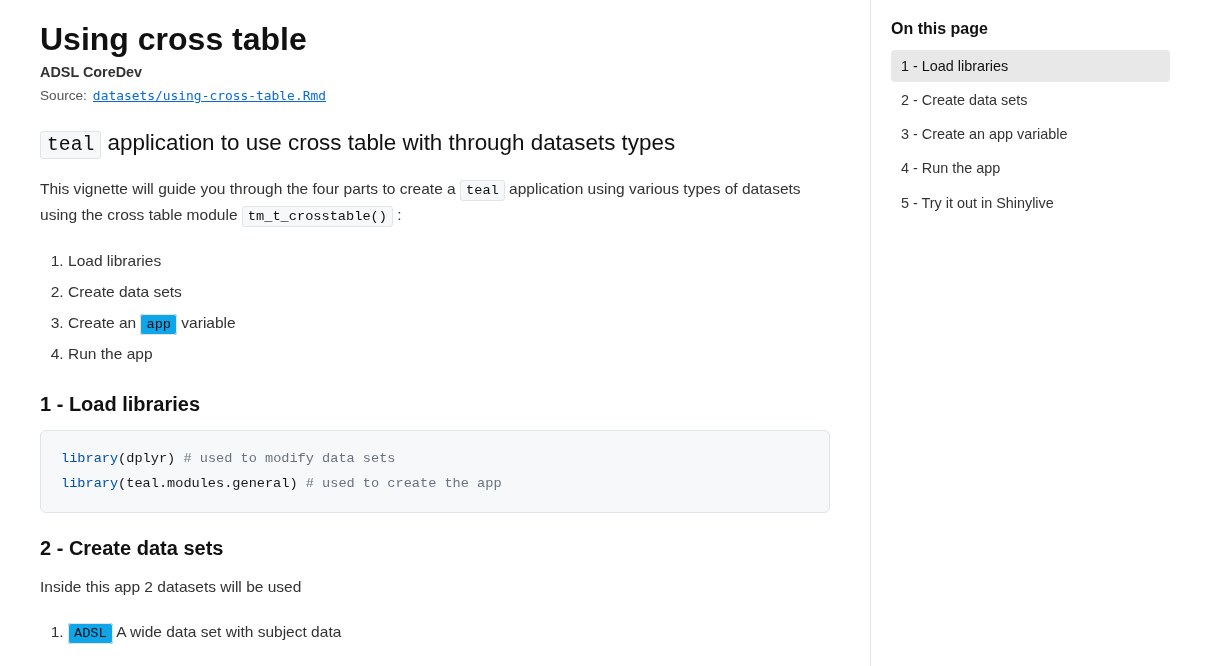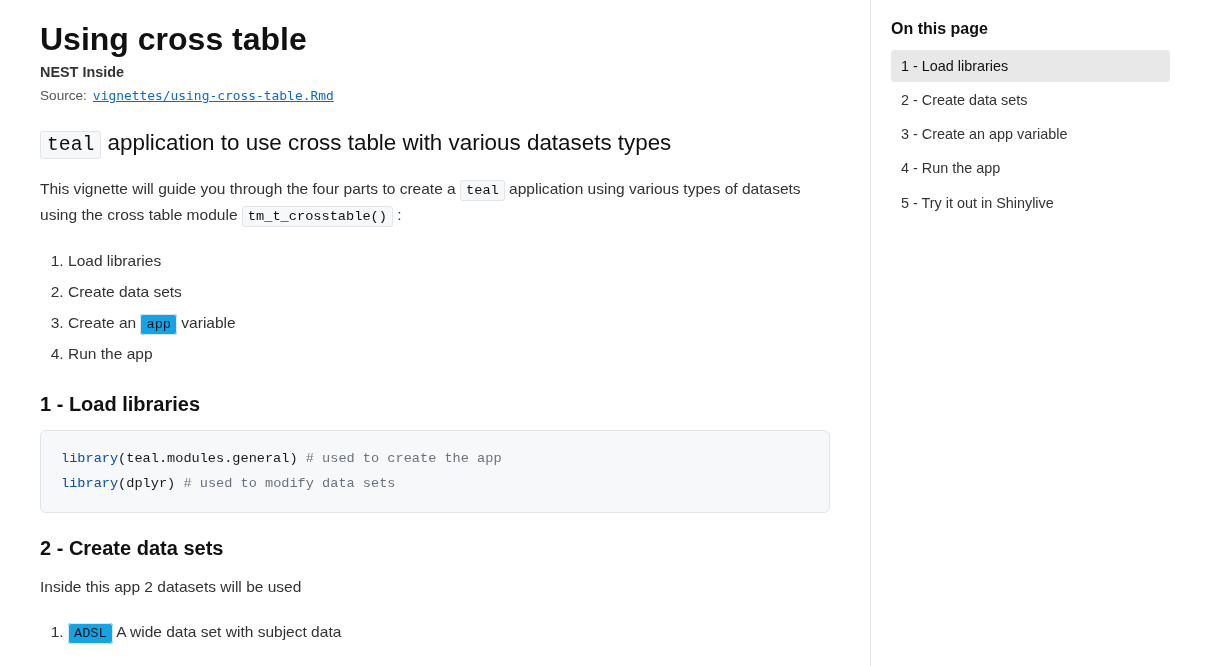--- a/index.html
+++ b/index.html
@@ -179,46 +179,46 @@
       color: #111;
       font-weight: 500;
     }
   </style>
 </head>
 <body>
 
 <main class="main-content">
 
   <h1 class="page-title">Using cross table</h1>
-  <div class="author-label">NEST Inside</div>
+  <div class="author-label">ADSL CoreDev</div>
   <div class="source-line">
     <span>Source:</span>
-    <a class="source-link" href="#">vignettes/using-cross-table.Rmd</a>
+    <a class="source-link" href="#">datasets/using-cross-table.Rmd</a>
   </div>
 
   <h2 class="intro-heading">
-    <span class="code-inline">teal</span><span> application to use cross table with various datasets types</span>
+    <span class="code-inline">teal</span><span> application to use cross table with through datasets types</span>
   </h2>
 
   <p class="intro-text">
     <span>This vignette will guide you through the four parts to create a </span><span class="code-inline">teal</span><span> application using various types of datasets using the cross table module </span><span class="code-inline">tm_t_crosstable()</span><span> :</span>
   </p>
 
   <ol class="ordered-list">
     <li>Load libraries</li>
     <li>Create data sets</li>
     <li>Create an <span class="code-inline">app</span> variable</li>
     <li>Run the app</li>
   </ol>
 
   <h2 class="section-heading" id="load-libraries">1 - Load libraries</h2>
 
   <div class="code-block">
+    <div><span class="fn-name">library</span>(<span>dplyr</span>) <span class="comment"># used to modify data sets</span></div>
     <div><span class="fn-name">library</span>(<span>teal.modules.general</span>) <span class="comment"># used to create the app</span></div>
-    <div><span class="fn-name">library</span>(<span>dplyr</span>) <span class="comment"># used to modify data sets</span></div>
   </div>
 
   <h2 class="section-heading" id="create-data-sets">2 - Create data sets</h2>
 
   <p class="intro-text">Inside this app 2 datasets will be used</p>
 
   <ol class="ordered-list">
     <li><span class="code-inline">ADSL</span> A wide data set with subject data</li>
   </ol>
 

